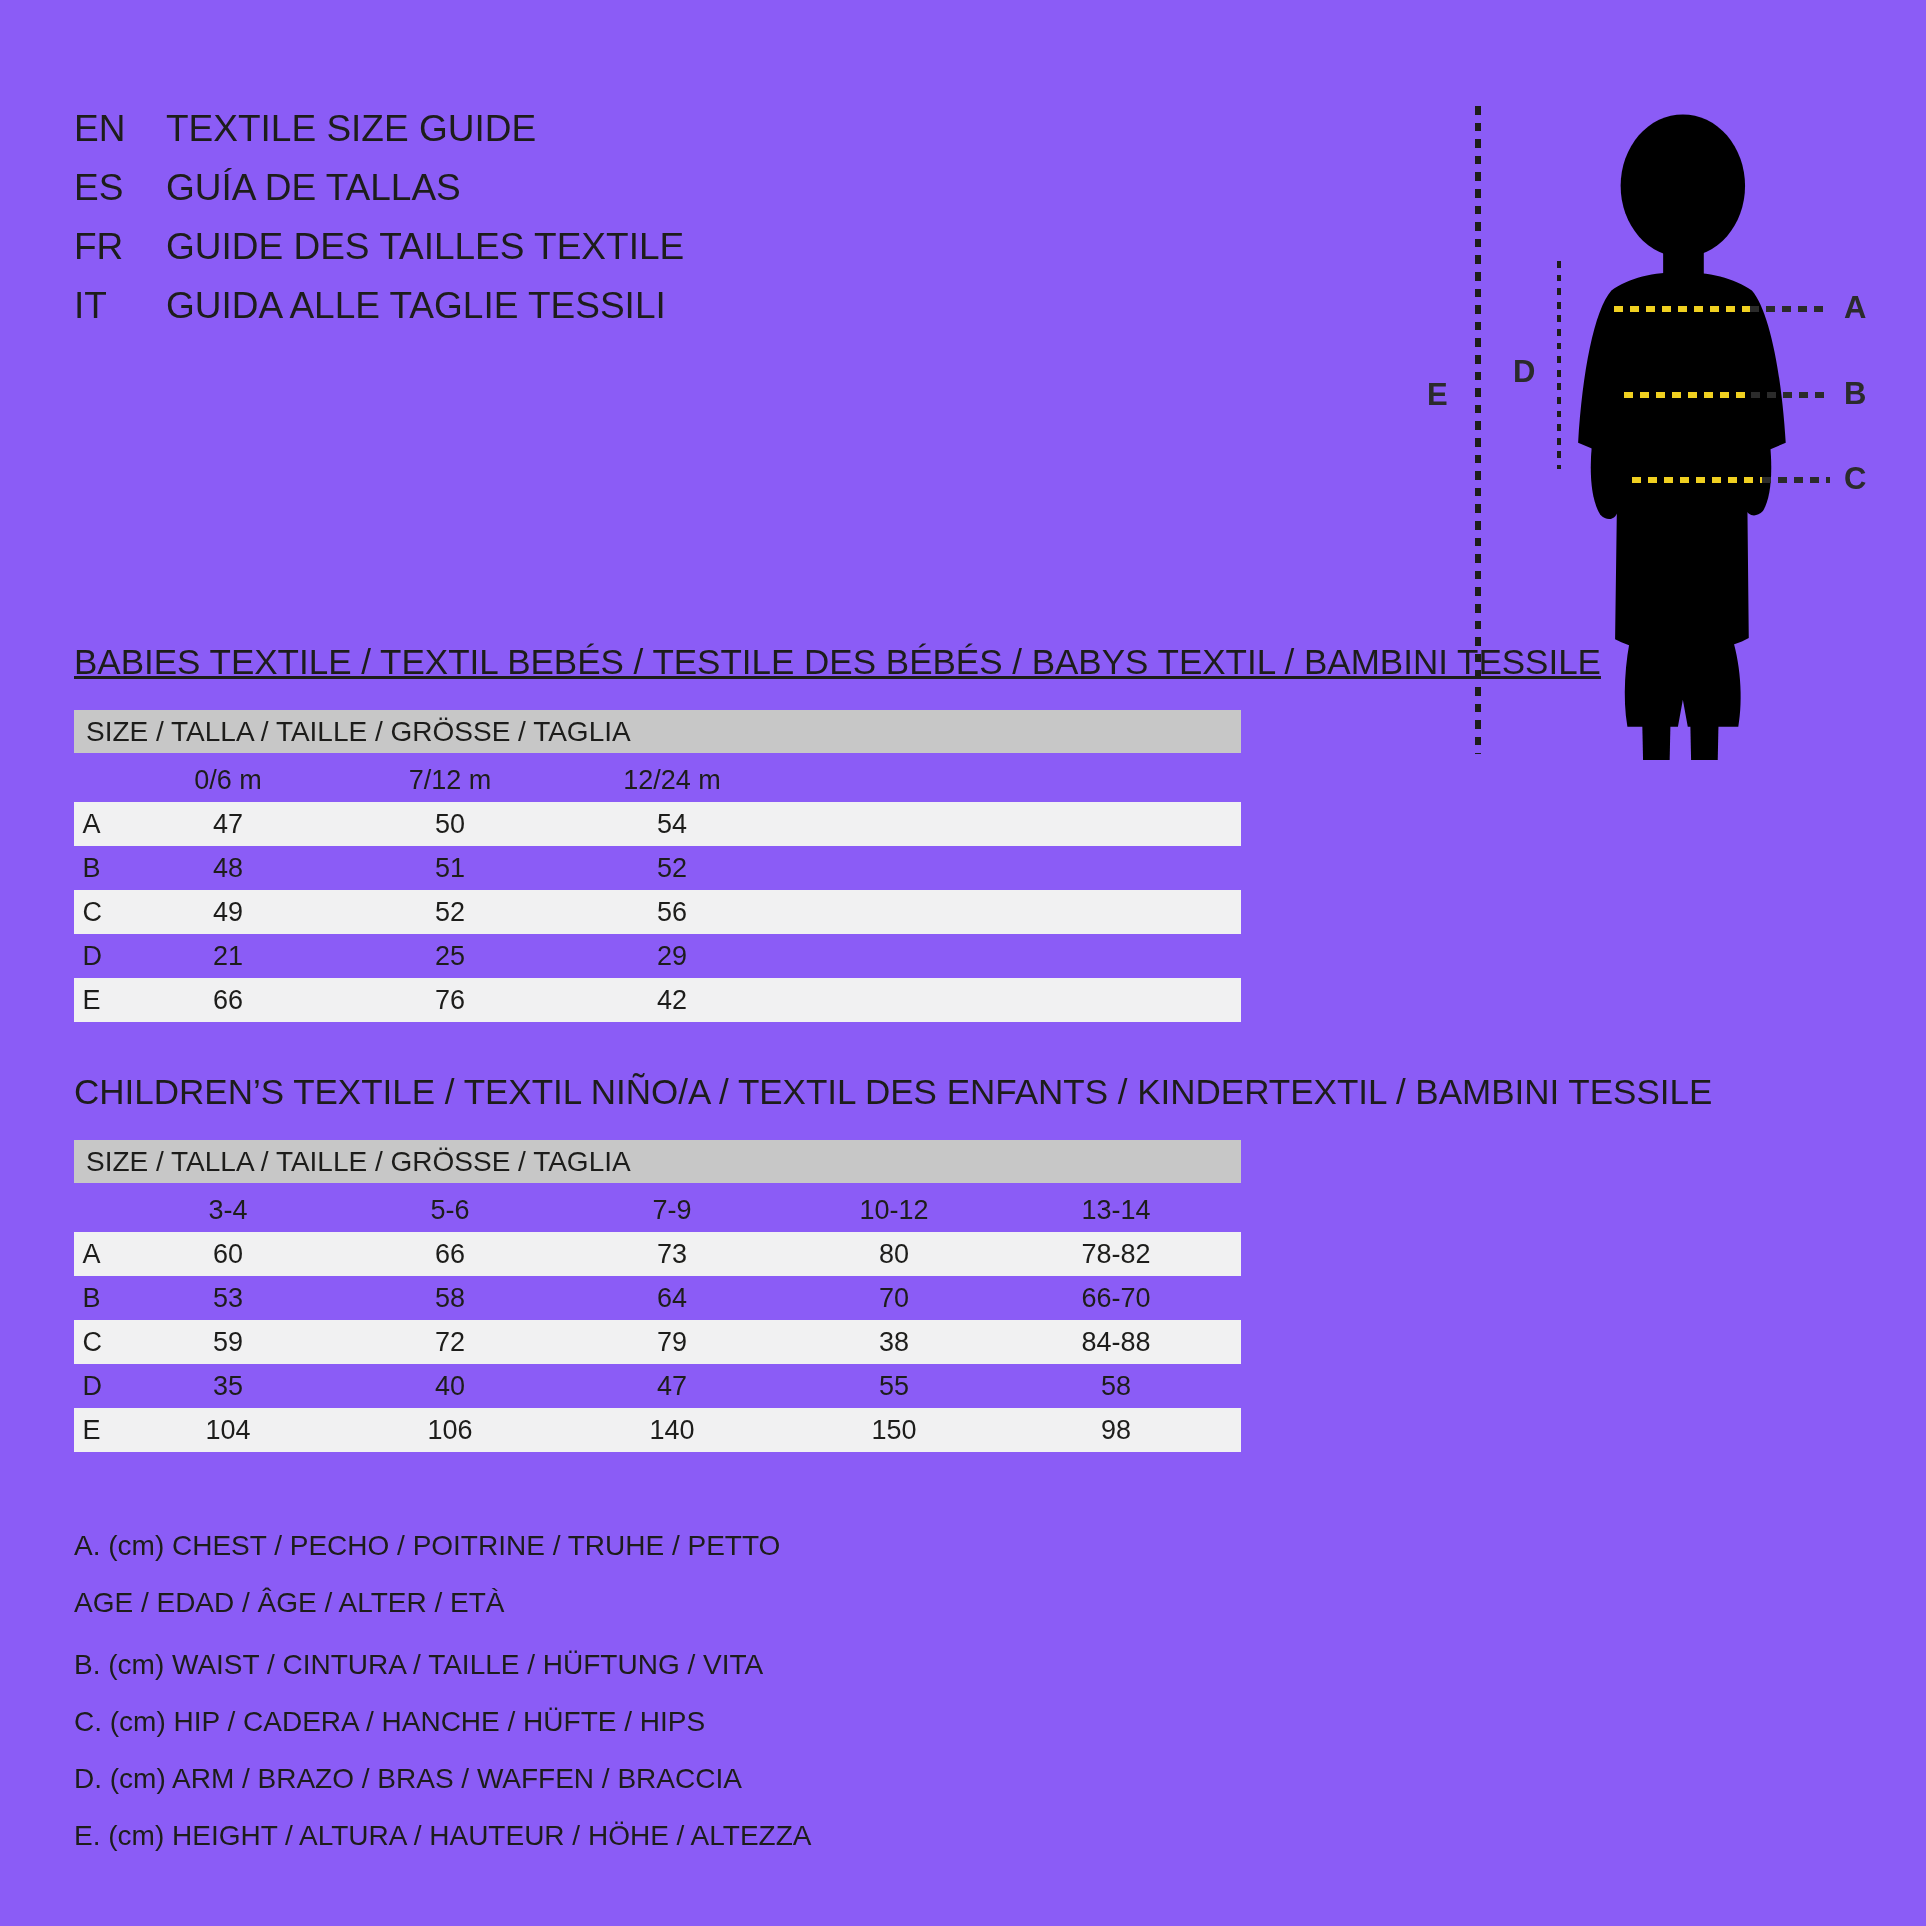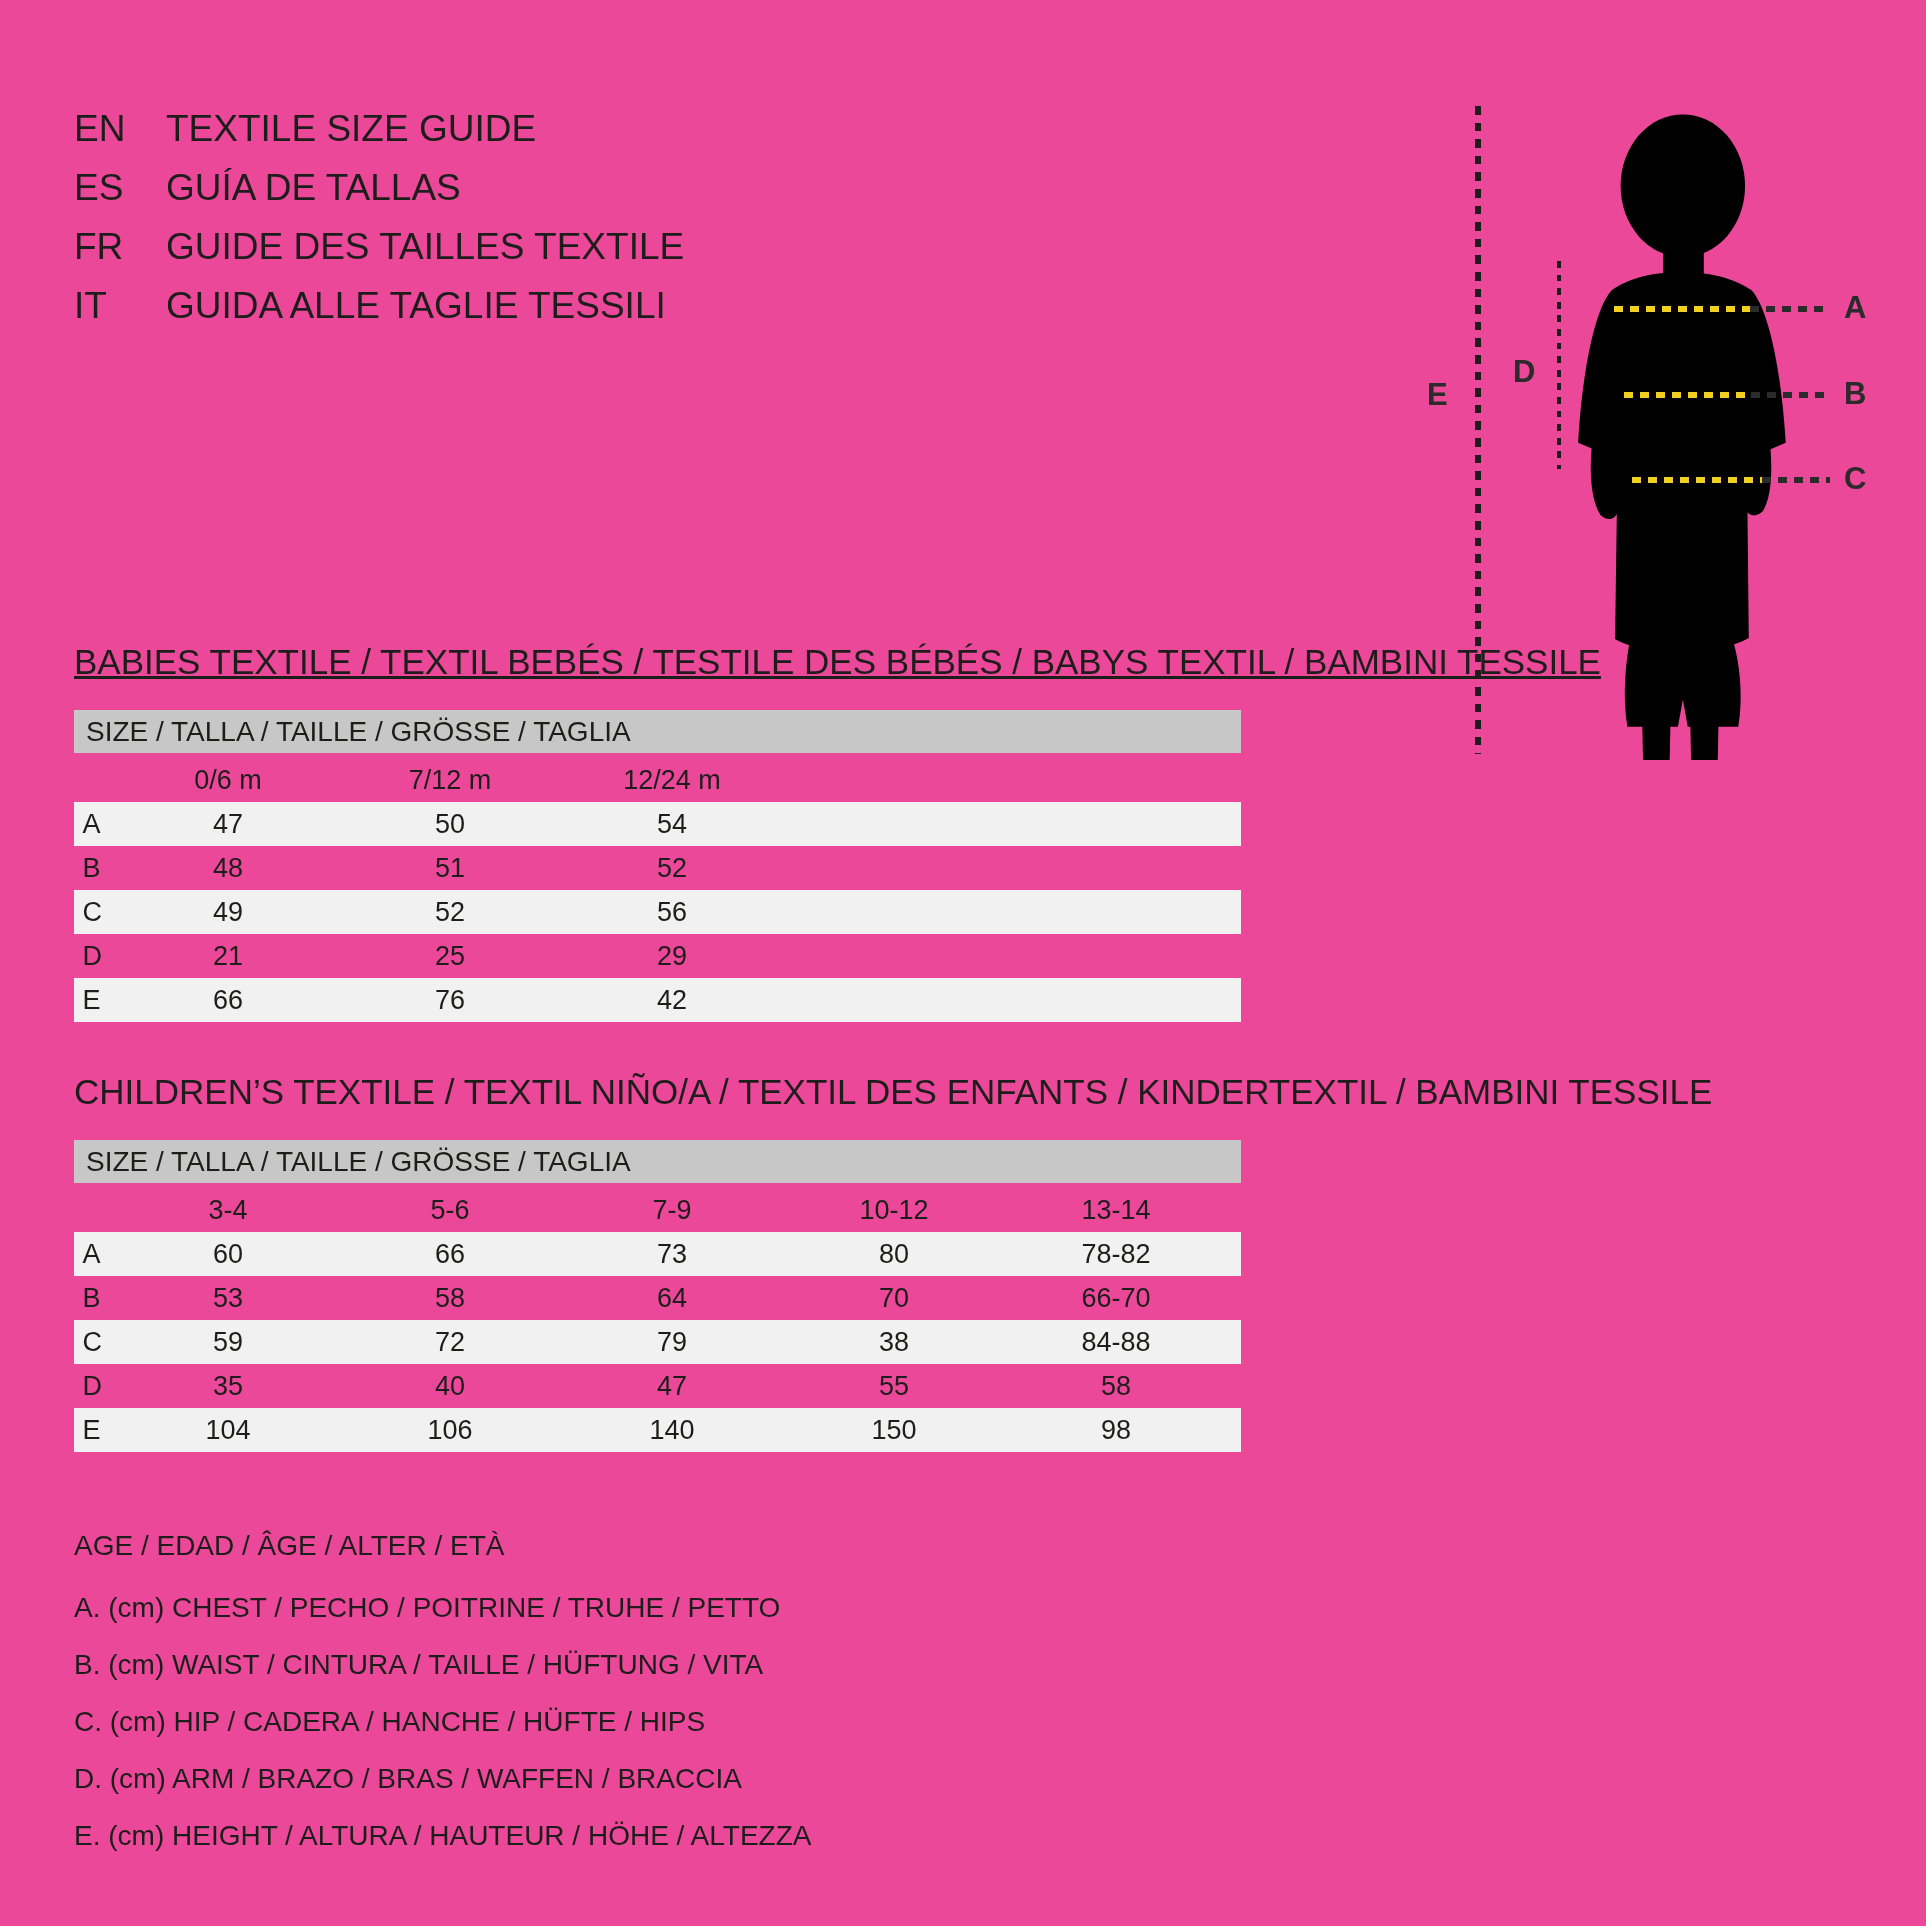--- a/index.html
+++ b/index.html
@@ -1,17 +1,17 @@
 <!DOCTYPE html>
 <html style="font-size:10px"><head>
 <meta charset="utf-8">
 <style>
   html,body{margin:0;padding:0;background:#ffffff;}
   .page{
-    position:relative;width:1926px;height:1926px;background:#ec4899;overflow:hidden;
+    position:relative;width:1926px;height:1926px;background:#8b5cf6;overflow:hidden;
     font-family:"Liberation Sans","DejaVu Sans",sans-serif;
     font-stretch:condensed;
     color:#1d1d1b;
   }
   
   .languages{position:absolute;left:74px;top:99px;}
   .lang-row{display:flex;height:59px;align-items:center;font-size:37px;white-space:nowrap;}
   .lang-code{width:92px;flex:0 0 92px;}
   
   .diagram{position:absolute;left:1405px;top:92px;width:518px;height:690px;}
@@ -206,22 +206,22 @@
       <div class="rl">E</div>
       <div class="c">104</div>
       <div class="c">106</div>
       <div class="c">140</div>
       <div class="c">150</div>
       <div class="c">98</div>
     </div>
   </div>
 
   <div class="legend">
+    <div class="legend-line">A. (cm) CHEST / PECHO / POITRINE / TRUHE / PETTO</div>
     <div class="legend-line first">AGE / EDAD / ÂGE / ALTER / ETÀ</div>
-    <div class="legend-line">A. (cm) CHEST / PECHO / POITRINE / TRUHE / PETTO</div>
     <div class="legend-line">B. (cm) WAIST / CINTURA / TAILLE / HÜFTUNG / VITA</div>
     <div class="legend-line">C. (cm) HIP / CADERA / HANCHE / HÜFTE / HIPS</div>
     <div class="legend-line">D. (cm) ARM / BRAZO / BRAS / WAFFEN / BRACCIA</div>
     <div class="legend-line">E. (cm) HEIGHT / ALTURA / HAUTEUR / HÖHE / ALTEZZA</div>
   </div>
 
 </div>
 
 
 </body></html>

